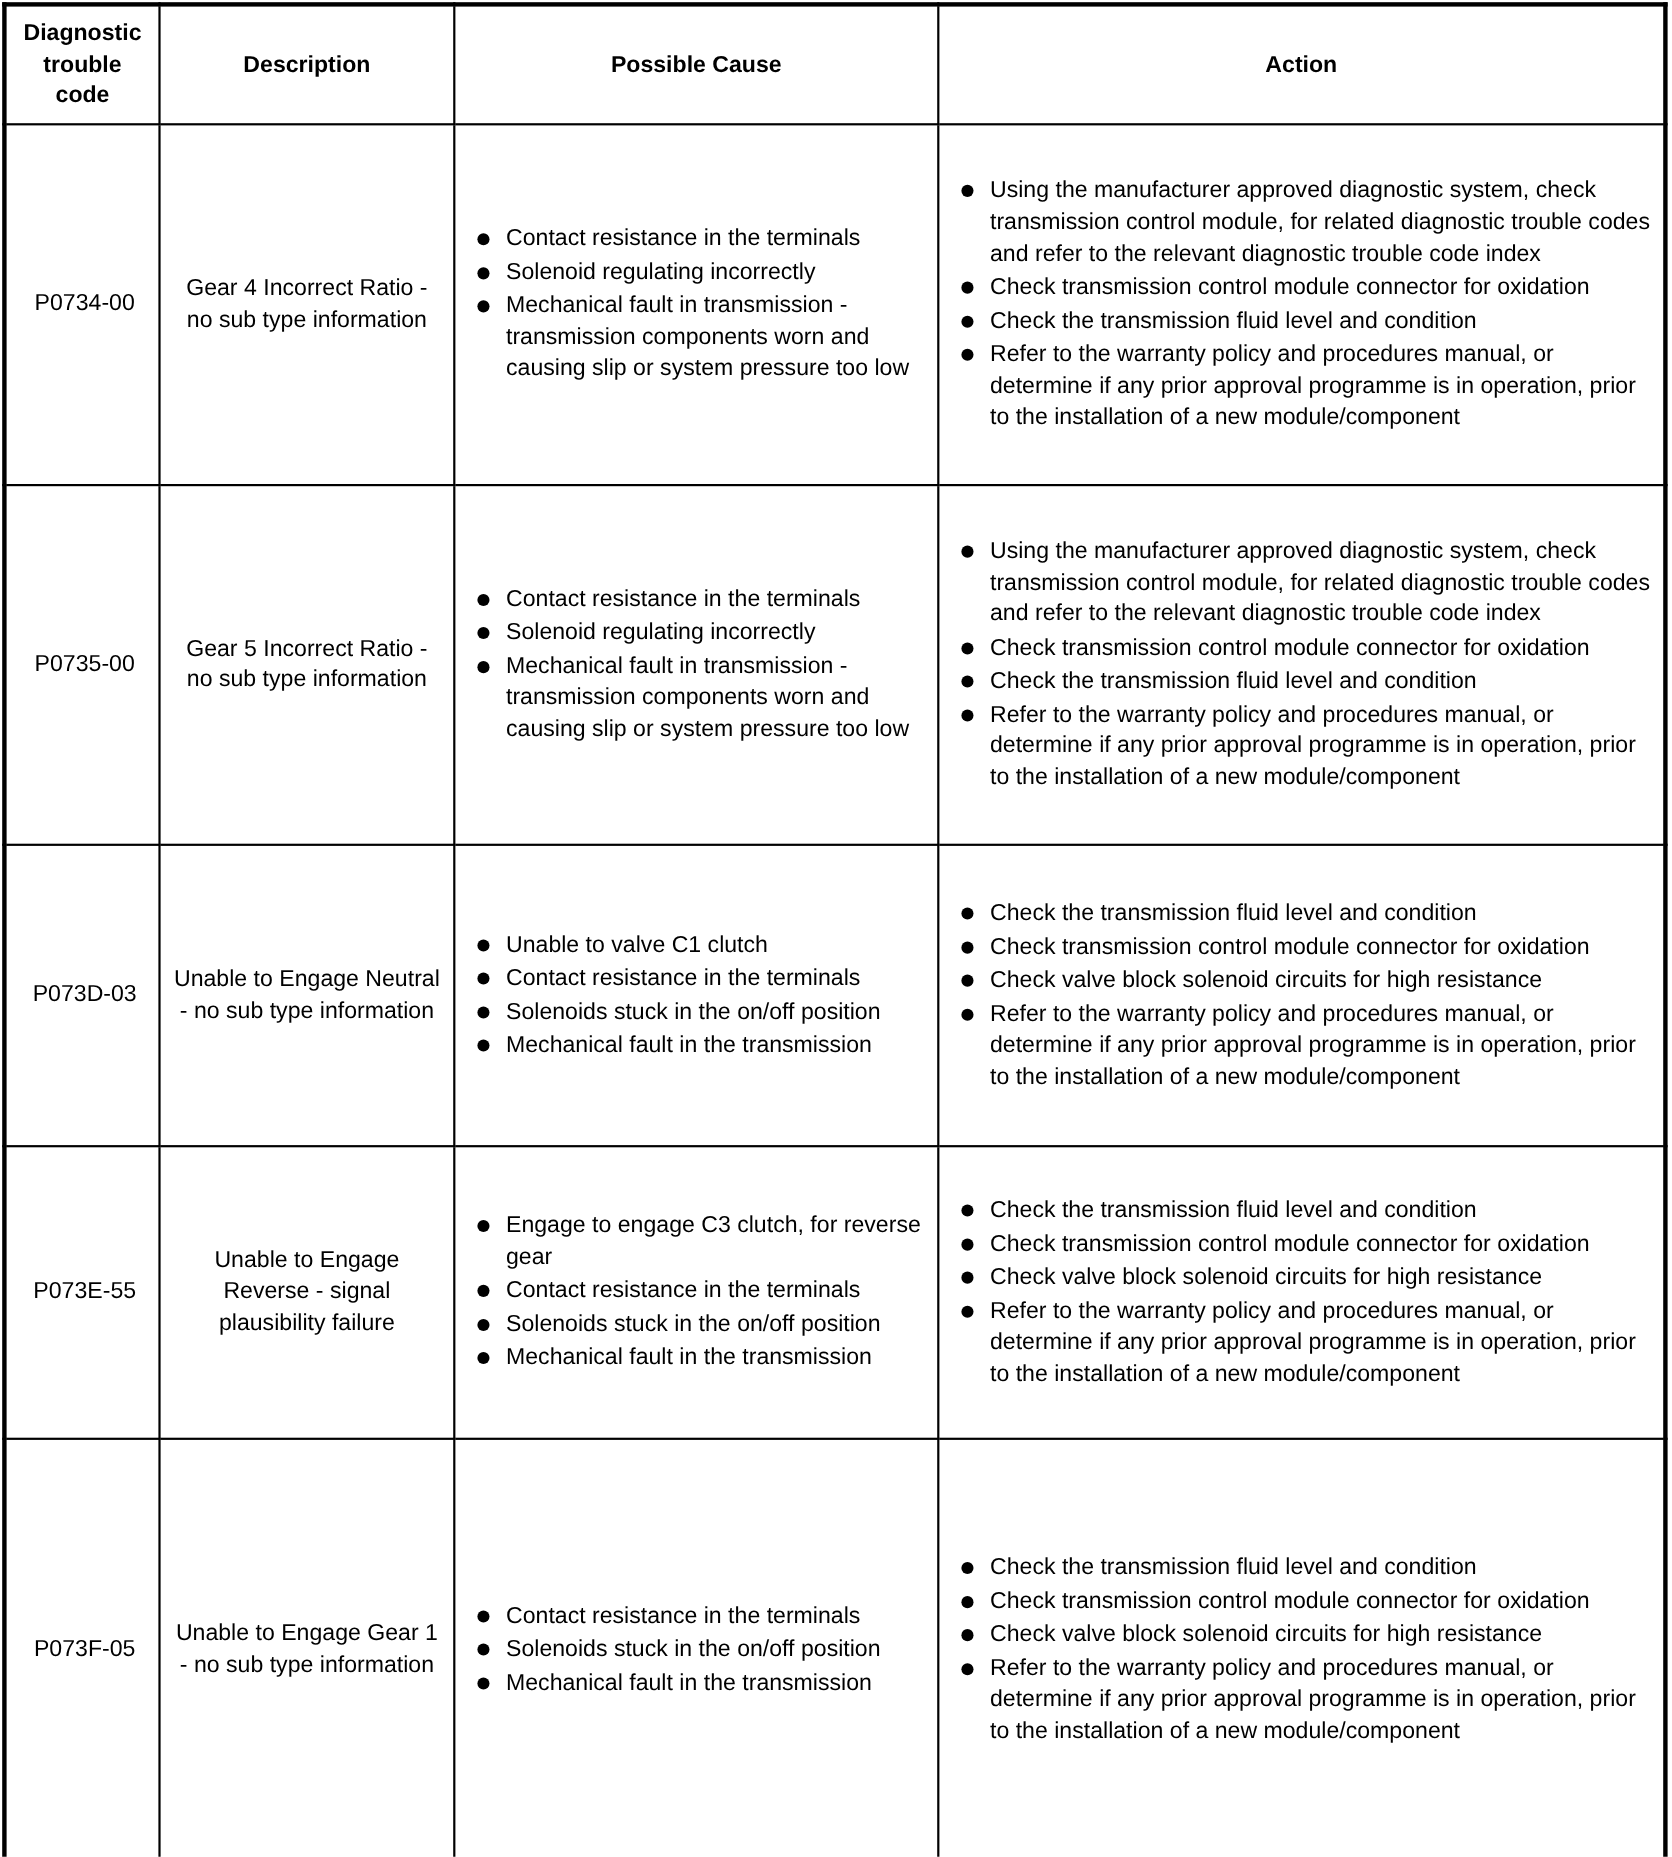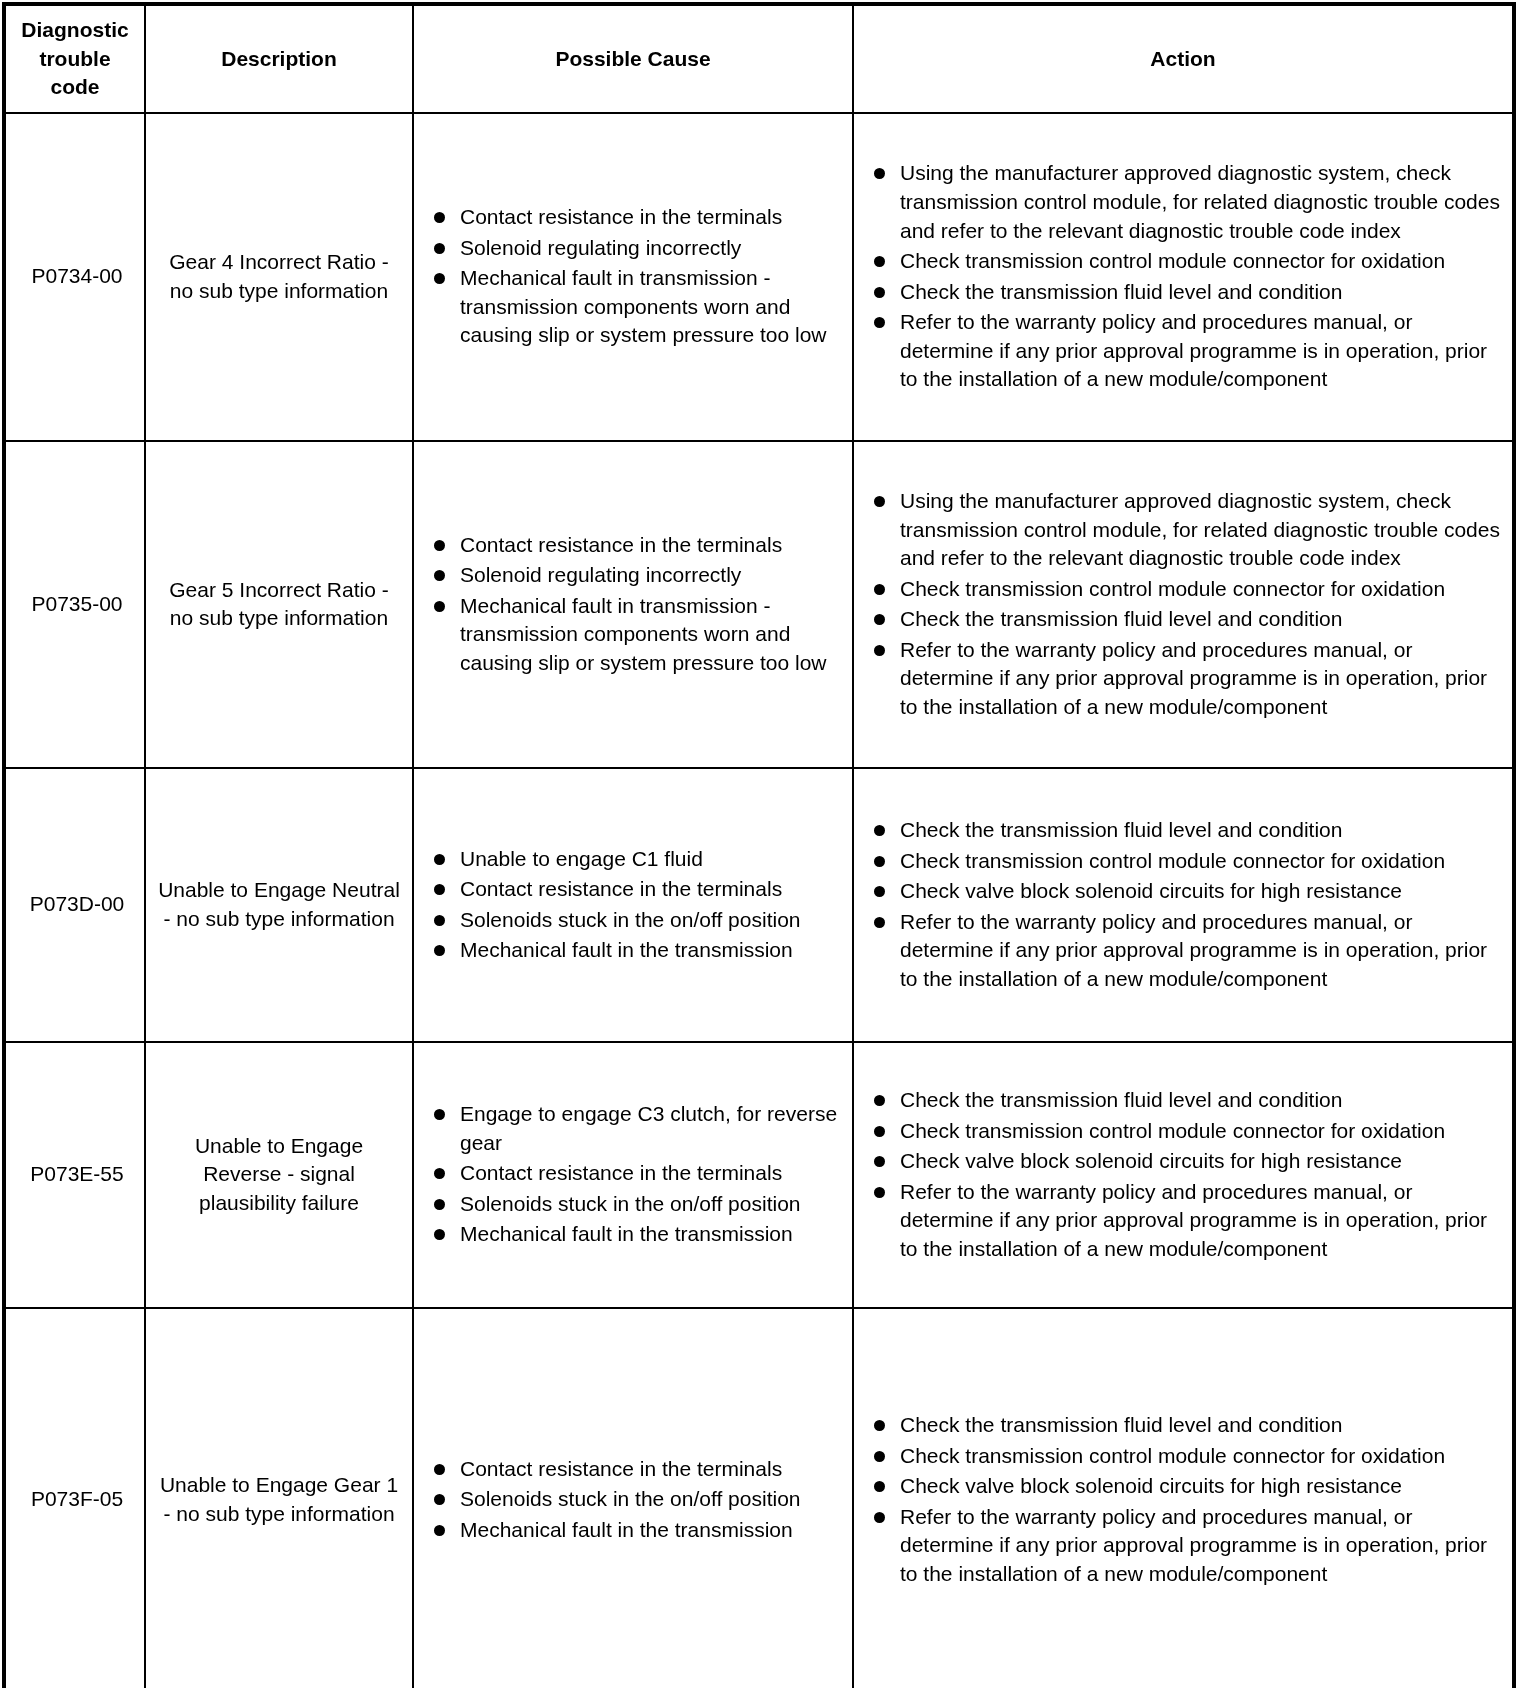--- a/index.html
+++ b/index.html
@@ -138,28 +138,28 @@
               <li>Using the manufacturer approved diagnostic system, check transmission control module, for related diagnostic trouble codes and refer to the relevant diagnostic trouble code index</li>
               <li>Check transmission control module connector for oxidation</li>
               <li>Check the transmission fluid level and condition</li>
               <li>Refer to the warranty policy and procedures manual, or determine if any prior approval programme is in operation, prior to the installation of a new module/component</li>
             </ul>
     </td>
   </tr>
 
   <tr>
     <td class="code-cell">
-      <span>P073D-00</span>
+      <span>P073D-03</span>
     </td>
     <td class="desc-cell">
       <span>Unable to Engage Neutral - no sub type information</span>
     </td>
     <td class="cause-cell">
       <ul class="bullet-list">
-              <li>Unable to engage C1 fluid</li>
+              <li>Unable to valve C1 clutch</li>
               <li>Contact resistance in the terminals</li>
               <li>Solenoids stuck in the on/off position</li>
               <li>Mechanical fault in the transmission</li>
             </ul>
     </td>
     <td class="action-cell">
       <ul class="bullet-list">
               <li>Check the transmission fluid level and condition</li>
               <li>Check transmission control module connector for oxidation</li>
               <li>Check valve block solenoid circuits for high resistance</li>

